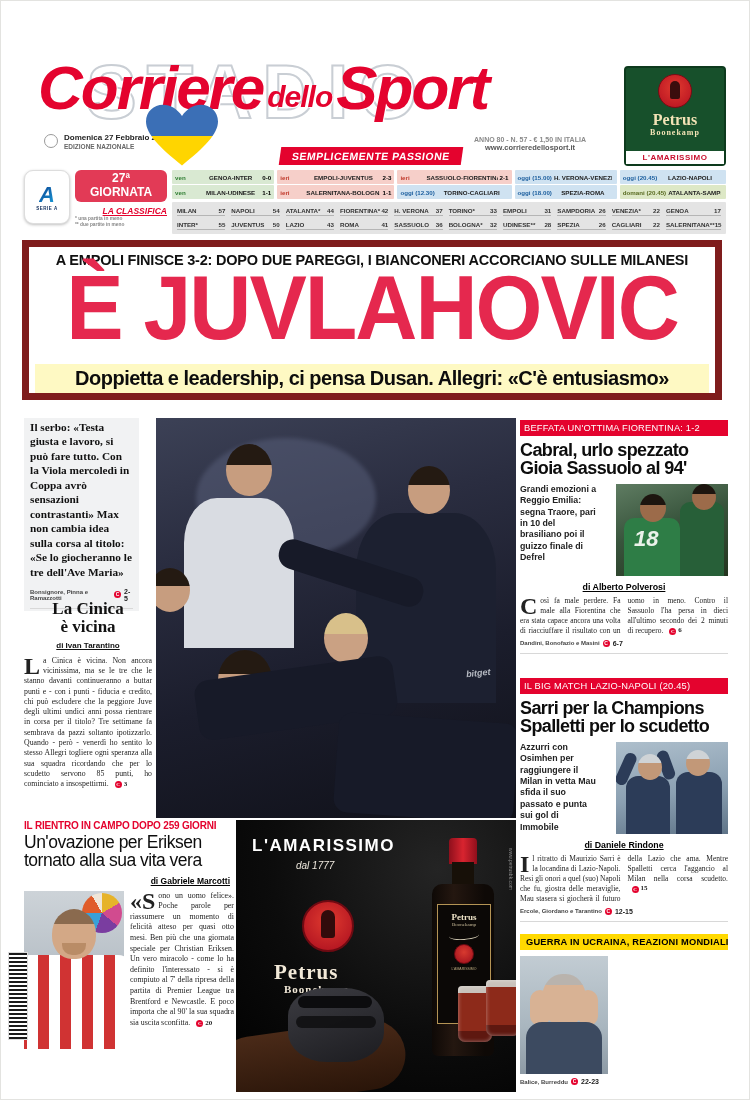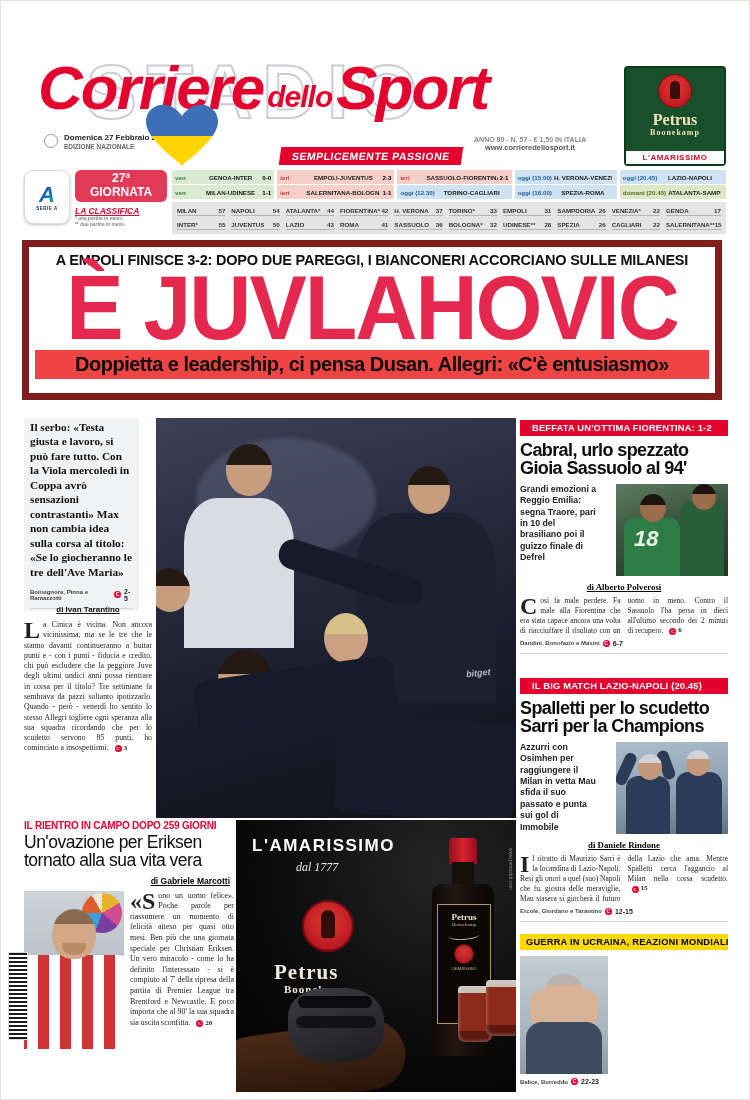--- a/index.html
+++ b/index.html
@@ -39,21 +39,21 @@
   
   .strip{left:24px;top:170px;width:702px;height:64px;display:flex;gap:5px;z-index:2;}
   .league-card{width:44px;height:52px;background:#fff;border:1px solid #ddd;border-radius:9px;
                box-shadow:0 1px 3px rgba(0,0,0,.25);display:flex;flex-direction:column;align-items:center;justify-content:center;}
   .league-a{font-size:22px;font-weight:900;font-style:italic;color:#1667c7;line-height:1;
             background:linear-gradient(135deg,#0a3a8c,#1aa3dd);-webkit-background-clip:text;-webkit-text-fill-color:transparent;}
   .league-name{font-size:4.5px;font-weight:900;color:#0a2756;letter-spacing:0.5px;}
   .round-col{width:92px;display:flex;flex-direction:column;}
   .round-badge{background:#e23a56;color:#fff;border-radius:6px;text-align:center;font-weight:900;
                font-size:12px;line-height:1.15;padding:2px 0;}
-  .classifica{color:#e4032e;font-weight:900;font-size:8.5px;font-style:italic;margin-top:4px;text-decoration:underline;}
+  .classifica{color:#e4032e;font-weight:900;font-size:8.5px;font-style:italic;margin-top:4px;text-decoration:underline;text-align:right;}
   .legend{font-size:4.8px;color:#888;font-weight:700;line-height:1.3;}
   .results{flex:1;display:flex;flex-direction:column;gap:3px;}
   .matches-row{display:flex;gap:3px;height:29px;}
   .mgroup{flex:1;display:flex;flex-direction:column;gap:1px;}
   .mcell{flex:1;display:flex;align-items:center;font-size:6.2px;padding:0 3px;gap:2px;border-radius:1px;}
   .mday{font-weight:900;min-width:24px;}
   .mfix{flex:1;text-align:center;font-weight:700;color:#222;white-space:nowrap;overflow:hidden;}
   .mscore{font-weight:900;}
   .fri{background:#d9e9d2;}  .fri .mday{color:#2f7d32;}
   .yday{background:#f6cfc9;} .yday .mday{color:#c0392b;}
@@ -63,21 +63,21 @@
   .sgroup{width:10%;display:flex;flex-direction:column;justify-content:space-around;padding:0 3px;}
   .steam{display:flex;justify-content:space-between;font-size:6.2px;font-weight:800;color:#333;
          border-bottom:1px solid #b5b5b5;line-height:1.5;}
 
   
   .lead{left:22px;top:240px;width:700px;height:160px;border:7px solid #7f1d1d;background:#fff;
         text-align:center;box-sizing:border-box;}
   .kicker{font-size:14.5px;font-weight:900;color:#101010;margin-top:5px;letter-spacing:-0.2px;}
   .headline{font-size:86px;font-weight:900;color:#e5284e;line-height:0.92;letter-spacing:-2px;
             transform:scaleY(1.06);white-space:nowrap;}
-  .subhead{margin:3px 6px 0 6px;background:#ef4444;font-size:20px;font-weight:900;color:#0d0d0d;
+  .subhead{margin:17px 6px 0 6px;background:#fef9c3;font-size:20px;font-weight:900;color:#0d0d0d;
            padding:3px 9px;letter-spacing:-0.5px;}
 
   
   .quotebox{left:24px;top:418px;width:115px;background:#f1f2f3;padding:2px 6px;box-sizing:border-box;}
   .quotetext{font-family:"Liberation Serif",serif;font-weight:800;font-size:11.3px;line-height:1.28;color:#111;}
   .byfoot{margin-top:9px;font-size:6px;font-weight:800;color:#444;display:flex;align-items:center;gap:3px;}
   .dot{display:inline-block;width:7px;height:7px;border-radius:50%;background:#e4032e;color:#fff;
        font-size:5px;font-weight:900;text-align:center;line-height:7px;flex:0 0 auto;}
   .pgnum{font-weight:900;color:#222;font-size:7px;}
   .hr{border-top:1px solid #d8d8d8;}
@@ -116,21 +116,21 @@
   .mp .body{position:absolute;background:#1c2030;border-radius:30% 30% 0 0;}
   .mp .white{background:#d9dce2;}
   .mp .arm{position:absolute;background:#171a28;border-radius:14px;}
   .mp .glow{position:absolute;border-radius:50%;filter:blur(2px);opacity:.5;}
   .sponsor{position:absolute;right:26px;top:250px;color:#cfd3da;font-size:9px;font-weight:900;font-style:italic;opacity:.85;transform:rotate(-6deg);}
 
   
   .adc{left:236px;top:820px;width:280px;height:272px;overflow:hidden;
        background:radial-gradient(circle at 72% 18%,#242424 0%,#0c0c0c 55%,#000 100%);color:#fff;}
   .adc-title{position:absolute;left:16px;top:16px;font-size:17px;font-weight:900;letter-spacing:1.5px;}
-  .adc-dal{position:absolute;left:60px;top:40px;font-family:Liberation Serif, serif;font-style:italic;font-size:12px;color:#efe9de;}
+  .adc-dal{position:absolute;left:60px;top:40px;font-family:Liberation Sans, sans-serif;font-style:italic;font-size:10px;color:#efe9de;}
   .adc-circle{position:absolute;left:66px;top:80px;width:48px;height:48px;border-radius:50%;
        background:radial-gradient(circle at 50% 40%,#e03a2f,#a90d1e);border:2px solid #6e0a12;}
   .adc-circle:after{content:"";position:absolute;left:17px;top:8px;width:14px;height:28px;background:#320b0b;border-radius:7px 7px 3px 3px;}
   .adc-name{position:absolute;left:38px;top:140px;font-family:"Liberation Serif",serif;font-weight:800;font-size:21px;color:#f2e9d8;letter-spacing:1px;}
   .adc-sub{position:absolute;left:48px;top:163px;font-family:"Liberation Serif",serif;font-weight:700;font-size:11px;color:#f2e9d8;letter-spacing:1px;}
   .arm2{position:absolute;left:-20px;top:208px;width:190px;height:70px;background:linear-gradient(180deg,#4a2a18,#2a1509);border-radius:40px;transform:rotate(-8deg);}
   .fist{position:absolute;left:52px;top:168px;width:96px;height:74px;background:linear-gradient(160deg,#3c3c42,#1c1c20);border-radius:38% 42% 40% 40%;}
   .fist:before{content:"";position:absolute;left:10px;top:8px;width:74px;height:12px;background:#0c0c0e;border-radius:8px;}
   .fist:after{content:"";position:absolute;left:8px;top:28px;width:80px;height:12px;background:#0c0c0e;border-radius:8px;opacity:.8;}
   .bottle{position:absolute;left:196px;top:18px;width:62px;height:218px;}
@@ -142,36 +142,36 @@
   .blabel .bs{font-family:"Liberation Serif",serif;font-size:5px;color:#cbbd9a;}
   .blabel .sig{width:30px;height:8px;margin:4px auto 0 auto;border-bottom:1.5px solid #d8d0b8;border-radius:50%;transform:rotate(-4deg);}
   .blabel .bc{width:18px;height:18px;border-radius:50%;background:radial-gradient(circle at 50% 40%,#d83a2f,#9c0d1c);margin:4px auto 0 auto;border:1px solid #6e0a12;}
   .blabel .tiny{font-size:3.5px;color:#baa87e;line-height:1.4;margin-top:3px;}
   .glass{position:absolute;width:34px;height:56px;border-radius:4px 4px 7px 7px;
        background:linear-gradient(180deg,#c9c2bb 0 12%,#8d2a1a 12% 80%,#5e1810 80%);box-shadow:inset 0 0 4px rgba(255,255,255,.45);}
   .adc-vert{position:absolute;right:2px;top:70px;font-size:5px;color:#8a8a8a;transform:rotate(90deg);transform-origin:right top;white-space:nowrap;}
 
   
   .rcol-block{left:520px;width:208px;}
-  .banner-red{background:#e4032e;color:#fff;font-size:9.3px;font-weight:700;padding:3px 12px;letter-spacing:0.2px;white-space:nowrap;}
+  .banner-red{background:#e4032e;color:#fff;font-size:9.3px;font-weight:400;padding:3px 4px;letter-spacing:0.2px;white-space:nowrap;}
   .banner-yellow{background:#ffd900;color:#000;font-size:9.3px;font-weight:900;padding:3px 6px;letter-spacing:0.2px;white-space:nowrap;}
   .rheadline{font-size:18px;font-weight:700;color:#0d0d0d;line-height:1.02;margin-top:5px;letter-spacing:-0.6px;}
   .introrow{display:flex;gap:18px;margin-top:6px;}
   .intro{flex:1;font-size:8.8px;font-weight:700;color:#222;line-height:1.3;}
   .rphoto{width:112px;height:92px;flex:0 0 auto;position:relative;overflow:hidden;}
   .ph-sass{background:linear-gradient(160deg,#5f7c62 0%,#38543c 45%,#24341f 100%);}
   .ph-sass .jersey{position:absolute;left:8px;top:34px;width:56px;height:58px;background:#2e7d46;border-radius:10px 10px 0 0;}
   .ph-sass .jersey2{position:absolute;right:4px;top:18px;width:44px;height:74px;background:#275f38;border-radius:10px 10px 0 0;}
   .ph-sass .num{position:absolute;left:18px;top:42px;color:#eaf2ea;font-weight:900;font-size:22px;font-style:italic;}
   .ph-sass .hd{position:absolute;border-radius:50%;background:linear-gradient(180deg,#1d150f 0 40%,#9c6b4a 40%);}
   .ph-coach{background:linear-gradient(170deg,#aebfcc 0%,#8ba0b2 55%,#5f7488 100%);}
   .ph-coach .fig{position:absolute;background:#2c3c58;border-radius:12px 12px 0 0;}
   .ph-coach .hd{position:absolute;border-radius:50%;background:linear-gradient(180deg,#cfd3d6 0 34%,#c29878 34%);}
   .ph-coach .armup{position:absolute;background:#2c3c58;border-radius:8px;}
-  .rbyline{text-align:center;font-size:8.8px;font-weight:900;text-decoration:underline;margin:6px 0 4px 0;font-family:Liberation Serif, serif;}
+  .rbyline{text-align:center;font-size:8.8px;font-weight:900;text-decoration:underline;margin:6px 0 4px 0;}
   .rbody{column-count:2;column-gap:7px;text-align:justify;font-family:"Liberation Serif",serif;font-size:7.5px;line-height:1.33;color:#222;}
   .rfoot{margin-top:4px;font-size:6px;font-weight:800;color:#444;display:flex;align-items:center;gap:3px;}
   .ukrrow{display:flex;gap:6px;margin-top:6px;}
   .ukrhead{flex:1;font-size:16.5px;font-weight:900;line-height:1.05;color:#0d0d0d;letter-spacing:-0.5px;}
   .ph-abra{width:88px;height:118px;flex:0 0 auto;position:relative;overflow:hidden;
      background:linear-gradient(180deg,#c2ccd3 0%,#a9b6bf 60%,#8d9aa5 100%);}
   .ph-abra .face{position:absolute;left:22px;top:18px;width:44px;height:52px;border-radius:46%;
      background:linear-gradient(180deg,#b9b3ad 0 22%,#d8b294 22%);}
   .ph-abra .hand{position:absolute;width:20px;height:36px;border-radius:10px;background:#d8b294;top:34px;}
   .ph-abra .shou{position:absolute;left:6px;top:66px;width:76px;height:52px;background:#3c4a60;border-radius:16px 16px 0 0;}
@@ -409,20 +409,24 @@
     <div class="quotetext">Il serbo: «Testa giusta e lavoro, si può fare tutto. Con la Viola mercoledì in Coppa avrò sensazioni contrastanti» Max non cambia idea sulla corsa al titolo: «Se lo giocheranno le tre dell'Ave Maria»</div>
     <div class="byfoot">
       <span>Bonsignore, Pinna e Ramazzotti</span>
       <span class="dot">C</span>
       <span class="pgnum">2-5</span>
     </div>
     <div class="hr" style="margin-top:6px;"></div>
   </div>
 
   <div class="abs cinica">
+    <div class="cinica-title">
+      <div>La Cinica</div>
+      <div>è vicina</div>
+    </div>
     <div class="opbyline">di Ivan Tarantino</div>
     <div class="opbody drop"><span>La Cinica è vicina. Non ancora vicinissima, ma se le tre che le stanno davanti continueranno a buttar punti e - con i punti - fiducia e credito, chi può escludere che la peggiore Juve degli ultimi undici anni possa rientrare in corsa per il titolo? Tre settimane fa sembrava da pazzi soltanto ipotizzarlo. Quando - però - venerdì ho sentito lo stesso Allegri togliere ogni speranza alla sua squadra ricordando che per lo scudetto servono 85 punti, ho cominciato a insospettirmi.</span>
       <span class="endbadge">
           <span class="dot">C</span>
           <span class="pgnum">3</span>
         </span>
     </div>
   </div>
 
   <div class="abs mainphoto mp">
@@ -514,22 +518,22 @@
       <span>Dandini, Bonofazio e Masini</span>
       <span class="dot">C</span>
       <span class="pgnum">6-7</span>
     </div>
     <div class="hr" style="margin-top:6px;"></div>
   </div>
 
   <div class="abs rcol-block" style="top:678px;">
     <div class="banner-red">IL BIG MATCH LAZIO-NAPOLI (20.45)</div>
     <div class="rheadline">
+      <div>Sarri per la Champions</div>
       <div>Spalletti per lo scudetto</div>
-      <div>Sarri per la Champions</div>
     </div>
     <div class="introrow">
       <div class="intro">Azzurri con Osimhen per raggiungere il Milan in vetta Mau sfida il suo passato e punta sui gol di Immobile</div>
       <div class="rphoto ph-coach">
         <div class="armup" style="left:4px;top:10px;width:12px;height:34px;transform:rotate(24deg);"></div>
         <div class="armup" style="left:44px;top:8px;width:12px;height:30px;transform:rotate(-20deg);"></div>
         <div class="fig" style="left:10px;top:34px;width:44px;height:58px;"></div>
         <div class="hd" style="left:22px;top:12px;width:24px;height:26px;"></div>
         <div class="fig" style="right:6px;top:30px;width:46px;height:62px;"></div>
         <div class="hd" style="right:18px;top:8px;width:24px;height:26px;"></div>

